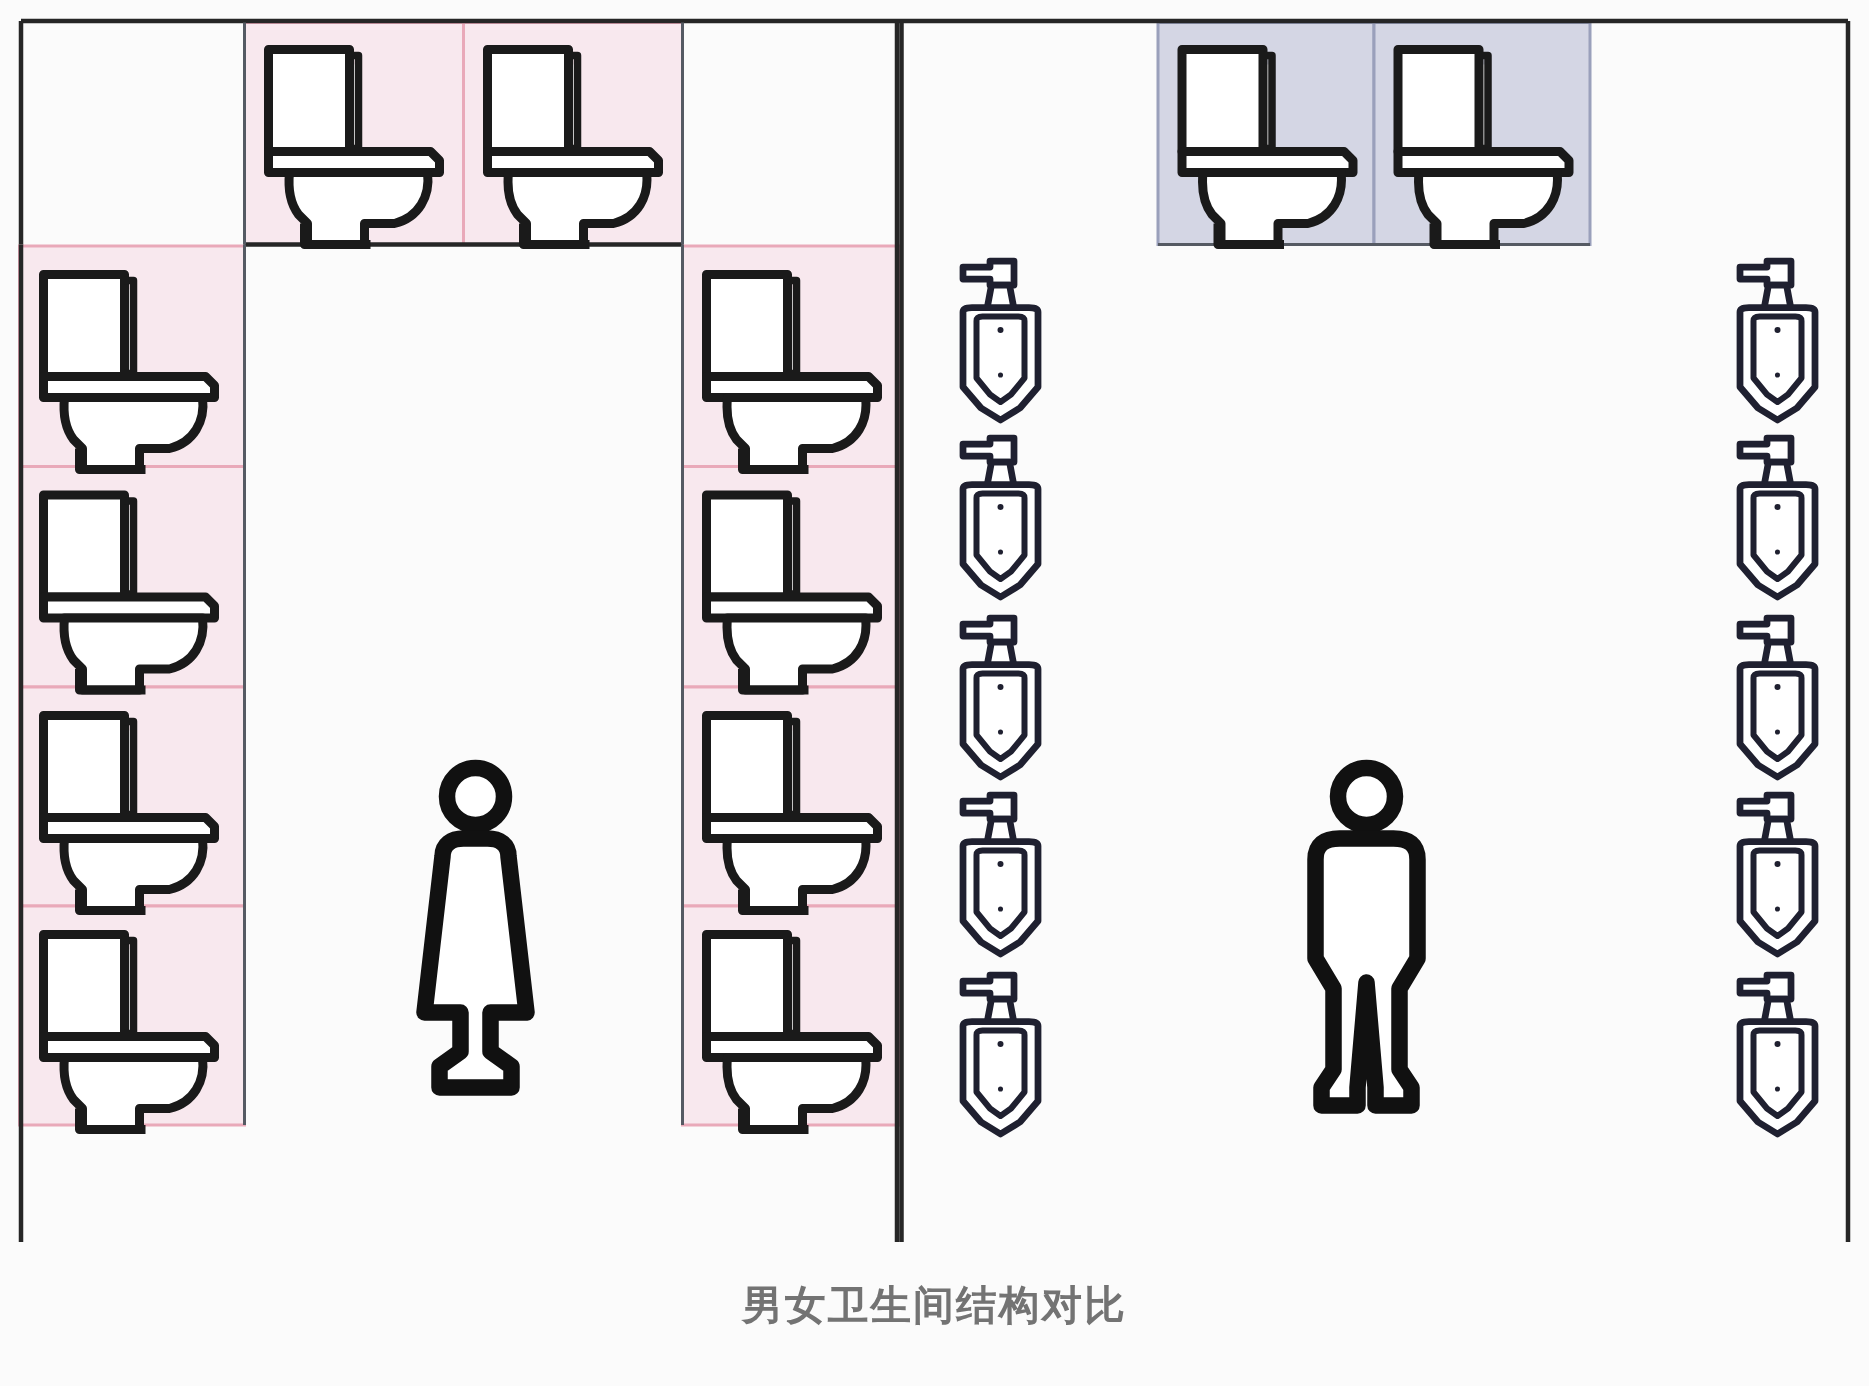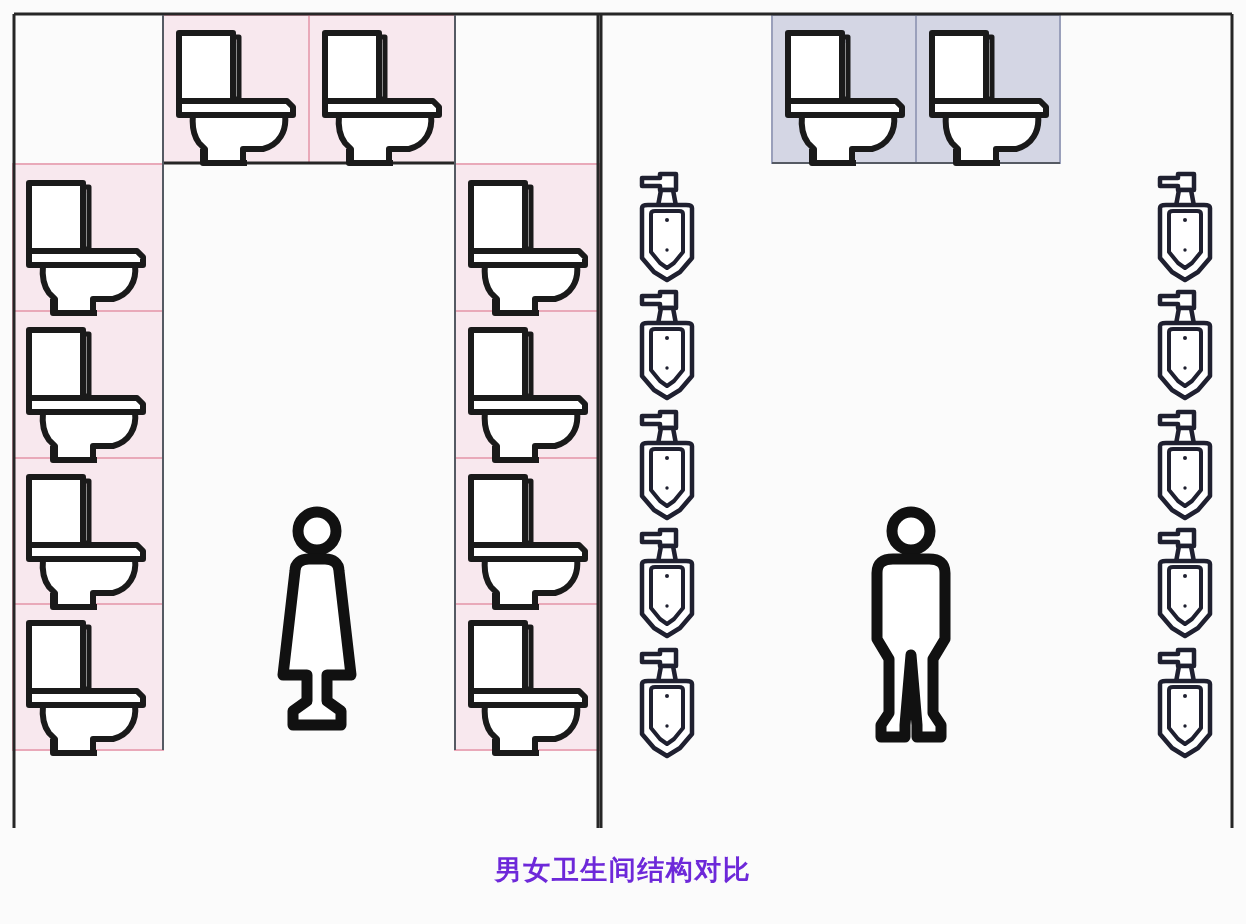--- a/index.html
+++ b/index.html
@@ -28,21 +28,21 @@
   }
   .caption {
     position: absolute;
     left: 0;
     top: 852px;
     width: 1246px;
     text-align: center;
     font-size: 27px;
     font-weight: 700;
     letter-spacing: 1.5px;
-    color: #6d28d9;
+    color: #737373;
     font-family: "DejaVu Sans", "Liberation Sans", sans-serif;
   }
 </style>
 </head>
 <body>
 
 <div id="diagram">
 
   <svg class="floorplan-svg" viewBox="0 0 1246 924" xmlns="http://www.w3.org/2000/svg">
 

